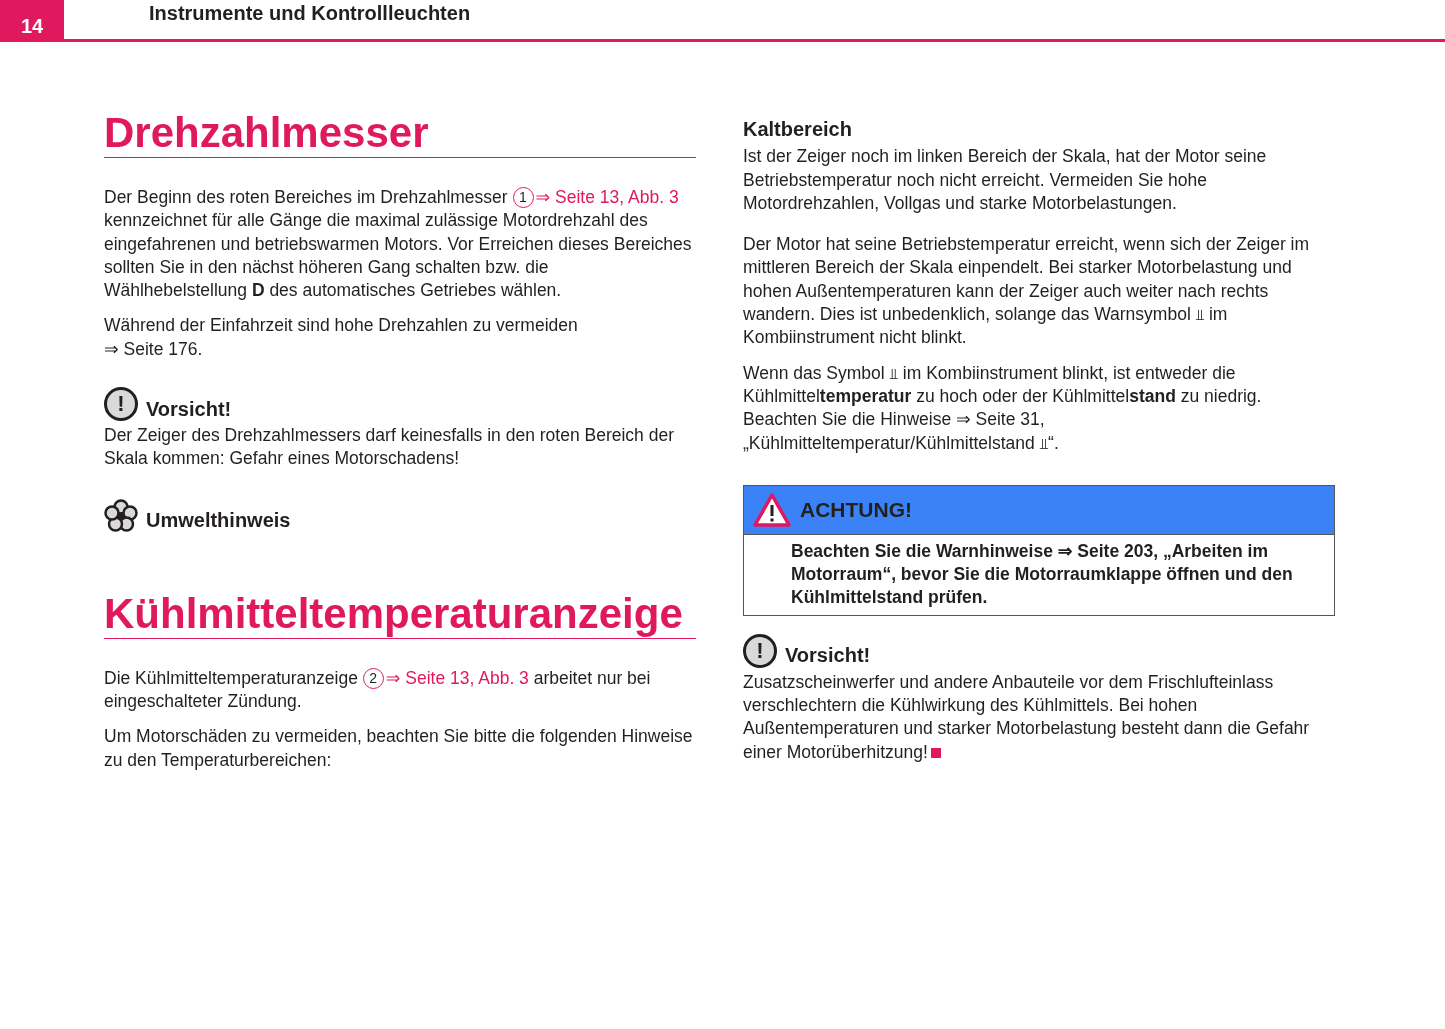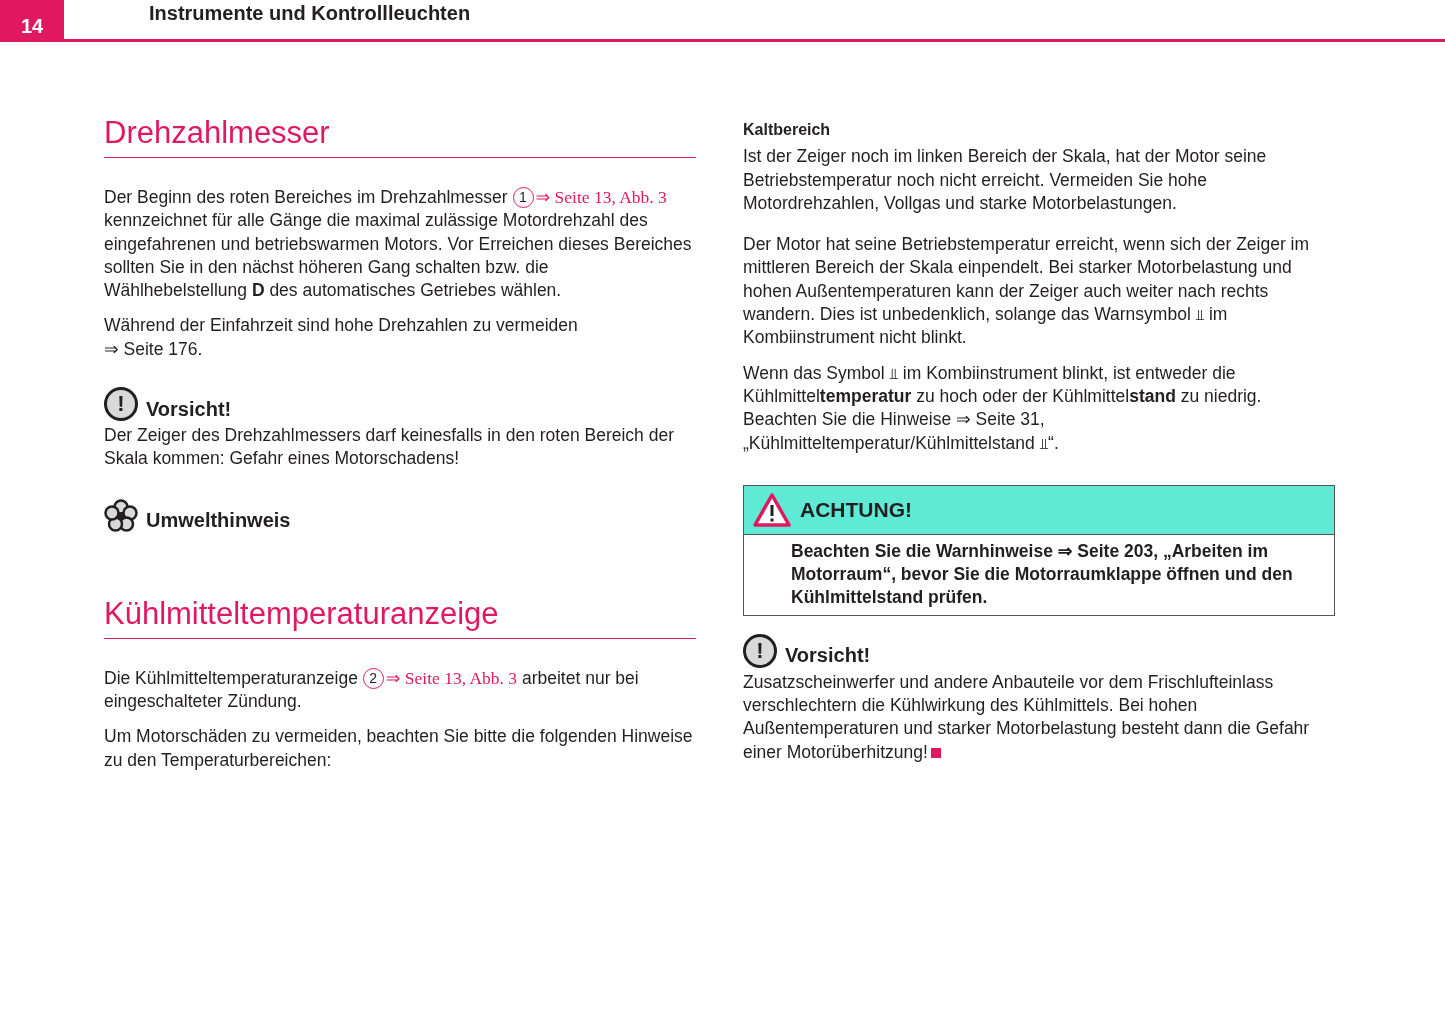--- a/index.html
+++ b/index.html
@@ -8,34 +8,34 @@
   .header-bar { position: absolute; left: 0; top: 0; width: 1445px; height: 38px; }
   .page-num { position: absolute; left: 0; top: 0; width: 64px; height: 42px; background: #e0195f;
               color: #fff; font-weight: bold; font-size: 20px; line-height: 52px; text-align: center; }
   .header-title { position: absolute; left: 104px; top: 2px; font-weight: bold; font-size: 20px; color: #231f20; margin-left: 45px; }
   .header-rule { position: absolute; left: 64px; top: 39px; width: 1381px; height: 3px; background: #e0195f; }
 
   .col { position: absolute; width: 592px; font-size: 17.5px; line-height: 23.3px; }
   .col-left { left: 104px; top: 113px; }
   .col-right { left: 743px; top: 118px; }
 
-  h1.section { color: #e0195f; font-size: 31px; font-weight: normal; margin: 0; padding: 0 0 4px 0;
+  h1.section { color: #e0195f; font-size: 42px; font-weight: bold; margin: 0; padding: 0 0 4px 0;
                border-bottom: 1.5px solid #e0195f; line-height: 40px; }
   p { margin: 0 0 12px 0; }
-  .pink { color: #e0195f; font-family: Liberation Serif, serif; }
+  .pink { color: #e0195f; }
   .circled { display: inline-block; width: 19px; height: 19px; border: 1.6px solid #e0195f; border-radius: 50%;
              text-align: center; line-height: 19px; font-size: 14px; color: #231f20; vertical-align: 1px; margin-right: 2px; box-sizing: content-box; }
   .note-head { display: flex; align-items: flex-end; gap: 8px; font-weight: bold; font-size: 20px; margin: 0 0 3px 0; }
   .icon-excl { width: 34px; height: 34px; border: 3px solid #231f20; border-radius: 50%; background: #d9d9d9;
                box-sizing: border-box; display: flex; align-items: center; justify-content: center; font-weight: bold; font-size: 22px; }
   .endmark { display: inline-block; width: 10px; height: 10px; background: #e0195f; margin-left: 3px; }
-  .subhead { font-weight: bold; font-size: 16px; margin: 0 0 4px 0; }
+  .subhead { font-weight: bold; font-size: 20px; margin: 0 0 4px 0; }
   .temp-sym { display: inline-block; font-size: 15px; }
   .warn-box { border: 1.5px solid #555; margin: 30px 0 18px 0; }
-  .warn-head { background: #5eead4; border-bottom: 1.5px solid #555; height: 48px; display: flex; align-items: center; gap: 8px;
+  .warn-head { background: #3b82f6; border-bottom: 1.5px solid #555; height: 48px; display: flex; align-items: center; gap: 8px;
                padding-left: 8px; font-weight: bold; font-size: 21px; }
   .warn-body { padding: 5px 7px 5px 7px; font-weight: bold; margin-left: 40px; }
 </style>
 </head>
 <body>
 
 <div class="header-bar">
   <div class="page-num">14</div>
   <div class="header-title">Instrumente und Kontrollleuchten</div>
   <div class="header-rule"></div>

